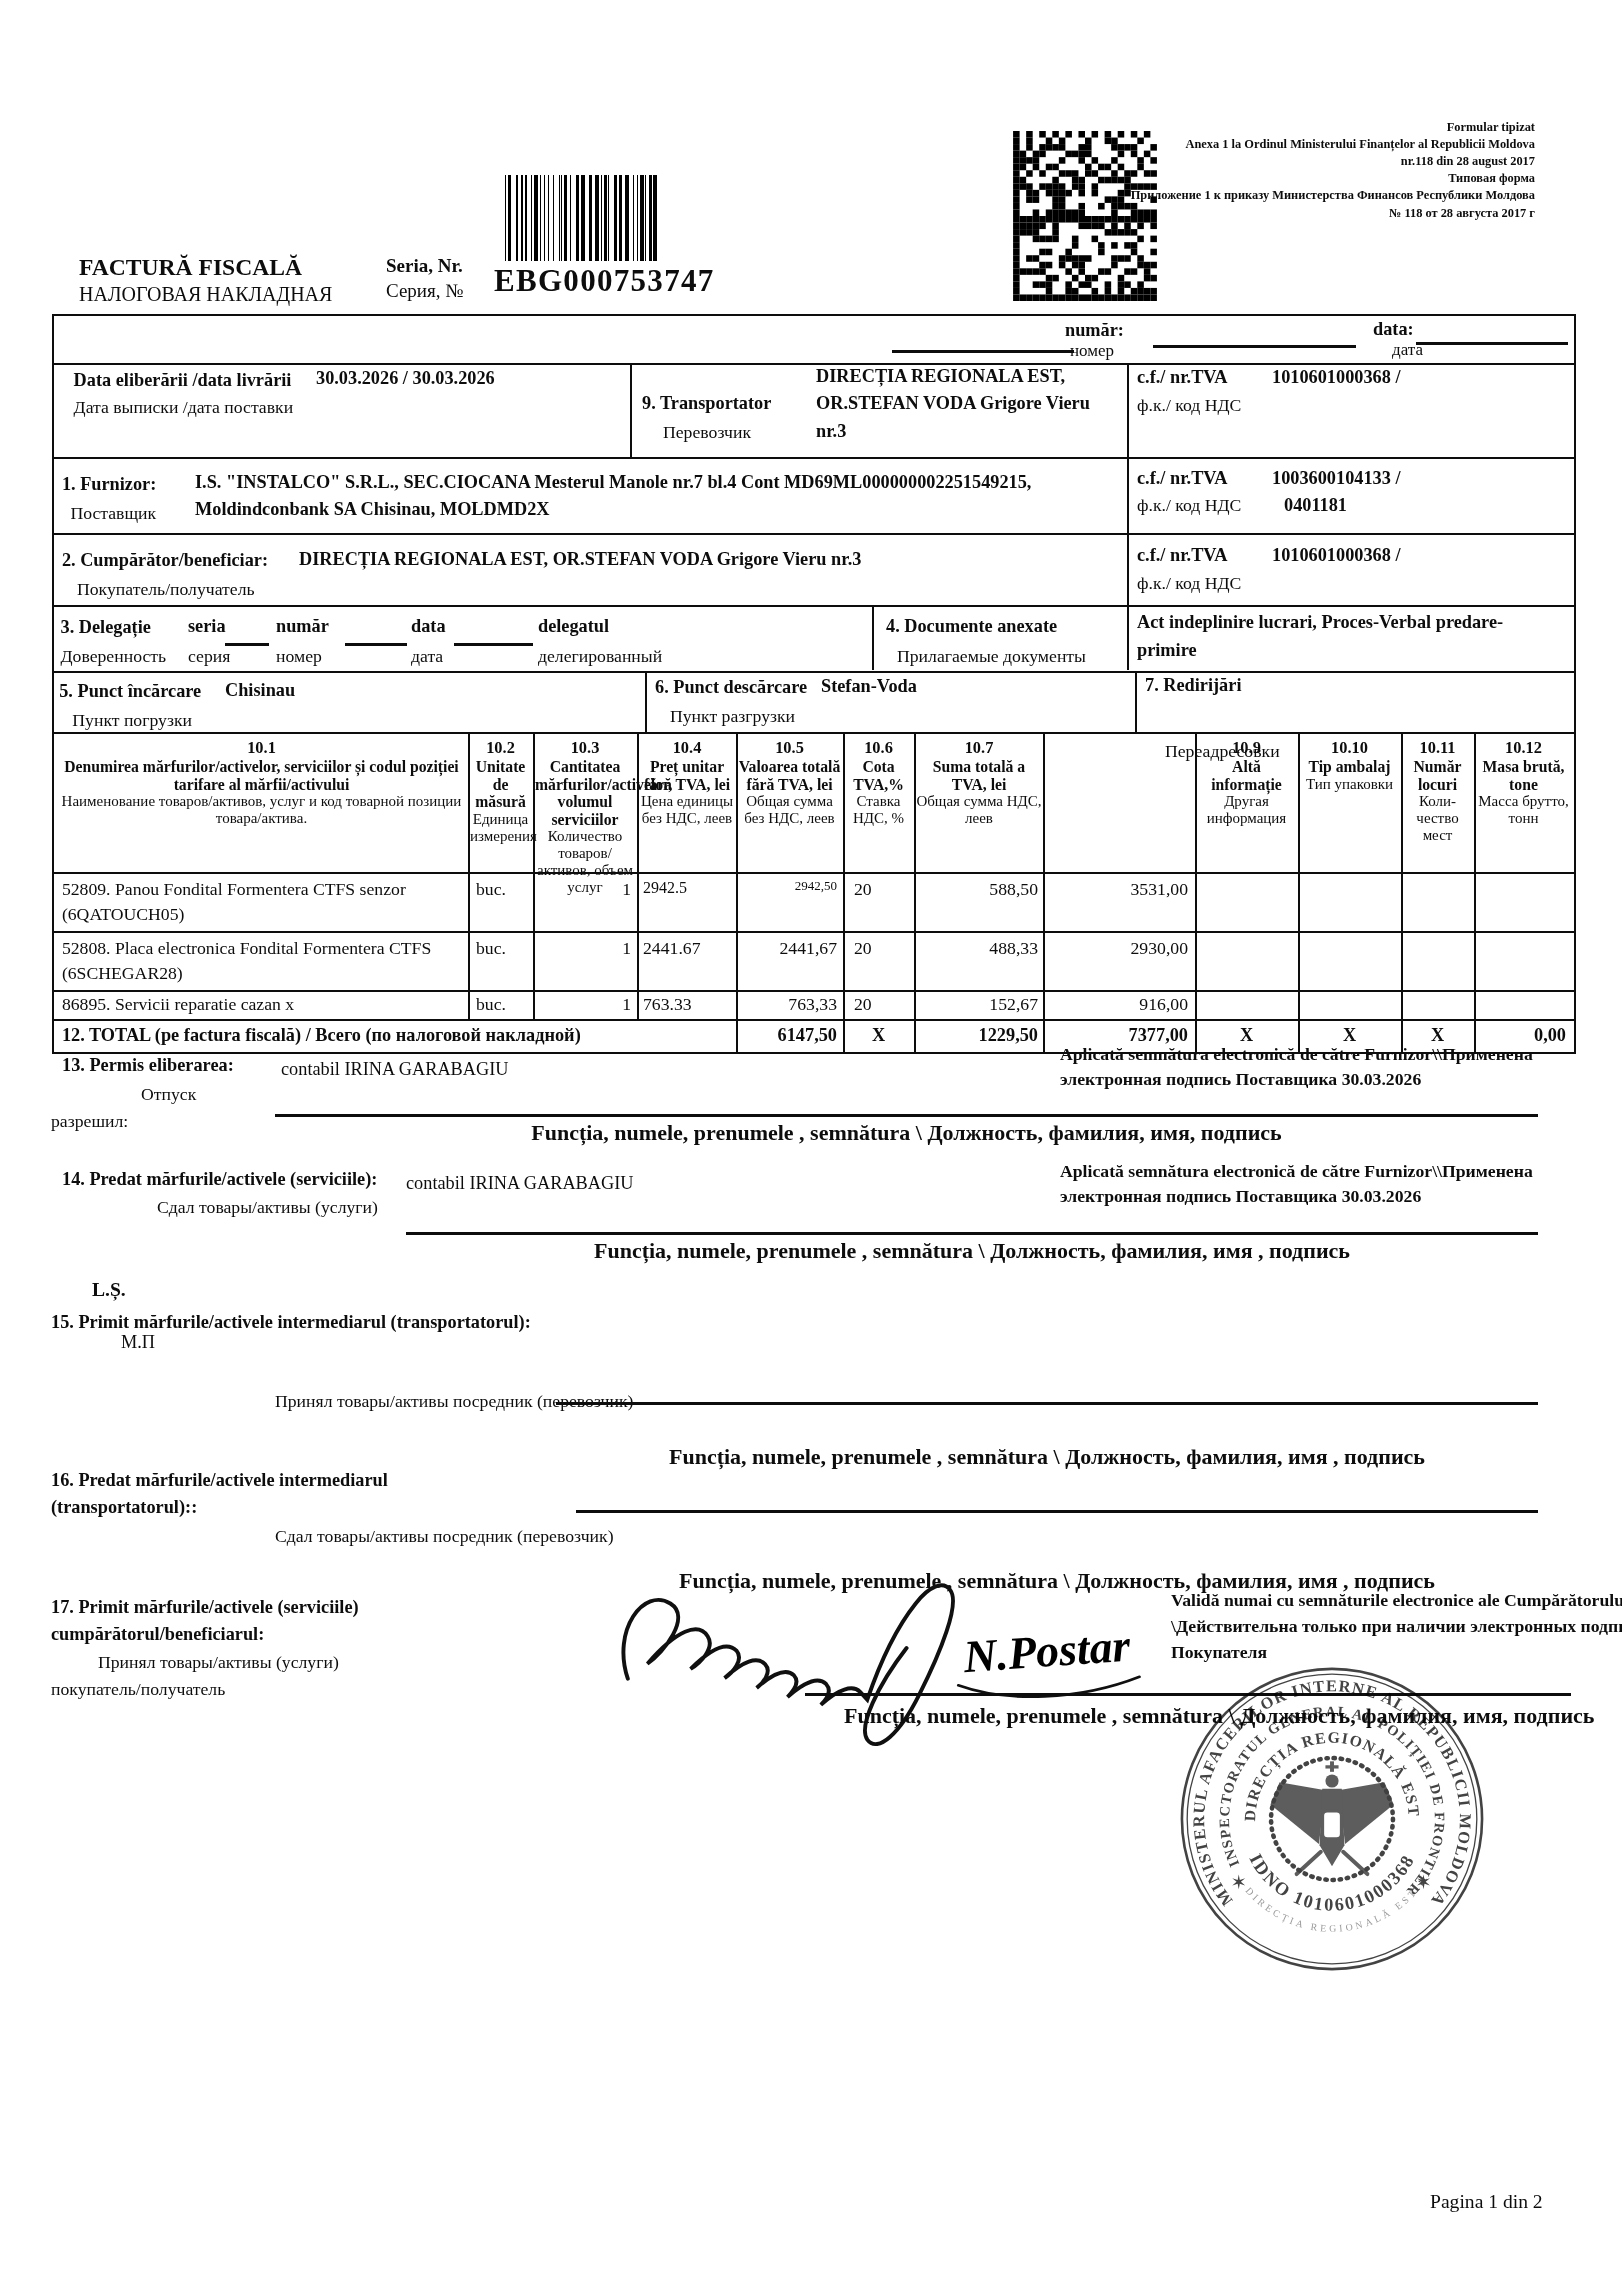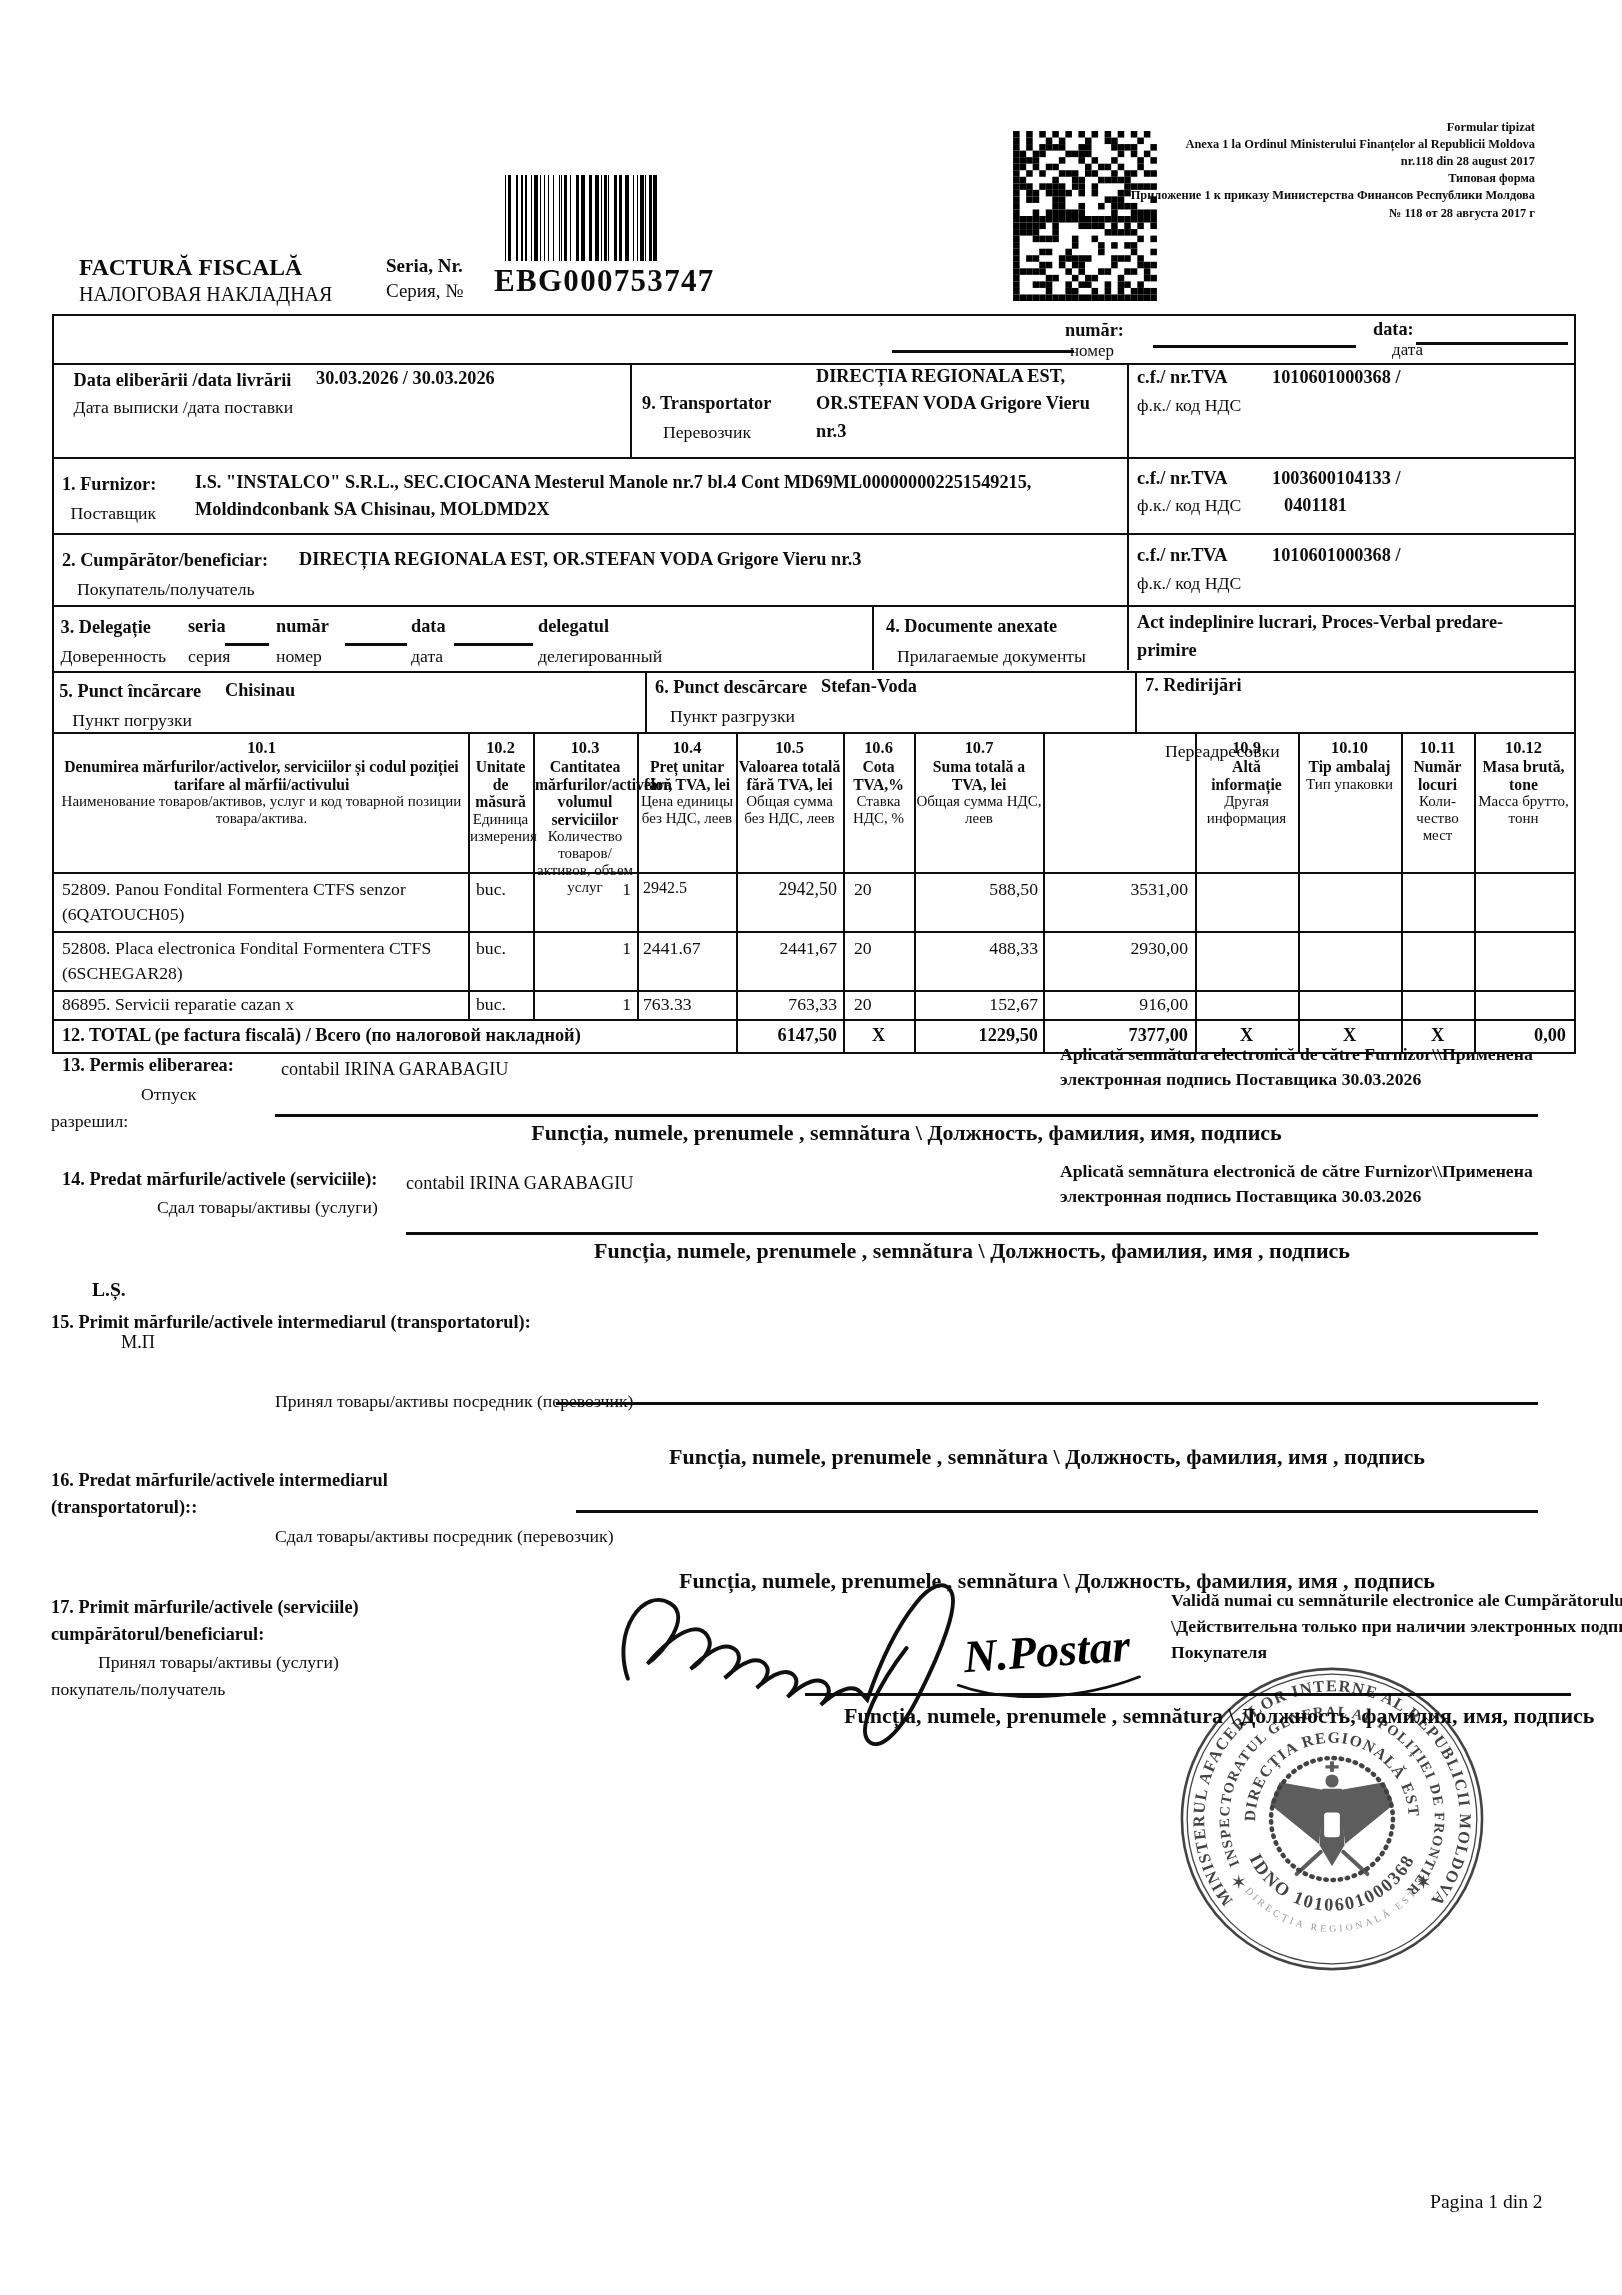--- a/index.html
+++ b/index.html
@@ -529,21 +529,21 @@
       <div class="no">10.12</div>
       <div class="ro">Masa brută, tone</div>
       <div class="rr">Масса брутто, тонн</div>
     </div>
 
     <div class="t" style="left:7.9px;top:563px;font-size:17.7px;">52809. Panou Fondital Formentera CTFS senzor</div>
     <div class="t" style="left:7.9px;top:588px;font-size:17.7px;">(6QATOUCH05)</div>
     <div class="t" style="left:422px;top:563px;font-size:17.7px;">buc.</div>
     <div class="t rt" style="left:479px;top:563px;width:98px;font-size:17.7px;">1</div>
     <div class="t" style="left:589px;top:563px;font-size:16px;">2942.5</div>
-    <div class="t rt" style="left:682px;top:563px;width:101px;font-size:18px;">2942,50</div>
+    <div class="t rt" style="left:682px;top:563px;width:101px;font-size:13px;">2942,50</div>
     <div class="t" style="left:800px;top:563px;font-size:17.7px;">20</div>
     <div class="t rt" style="left:860px;top:563px;width:124px;font-size:17.7px;">588,50</div>
     <div class="t rt" style="left:989px;top:563px;width:145px;font-size:17.7px;">3531,00</div>
 
     <div class="t" style="left:7.9px;top:622px;font-size:17.7px;">52808. Placa electronica Fondital Formentera CTFS</div>
     <div class="t" style="left:7.9px;top:647px;font-size:17.7px;">(6SCHEGAR28)</div>
     <div class="t" style="left:422px;top:622px;font-size:17.7px;">buc.</div>
     <div class="t rt" style="left:479px;top:622px;width:98px;font-size:17.7px;">1</div>
     <div class="t" style="left:589px;top:622px;font-size:17.7px;">2441.67</div>
     <div class="t rt" style="left:682px;top:622px;width:101px;font-size:17.7px;">2441,67</div>

